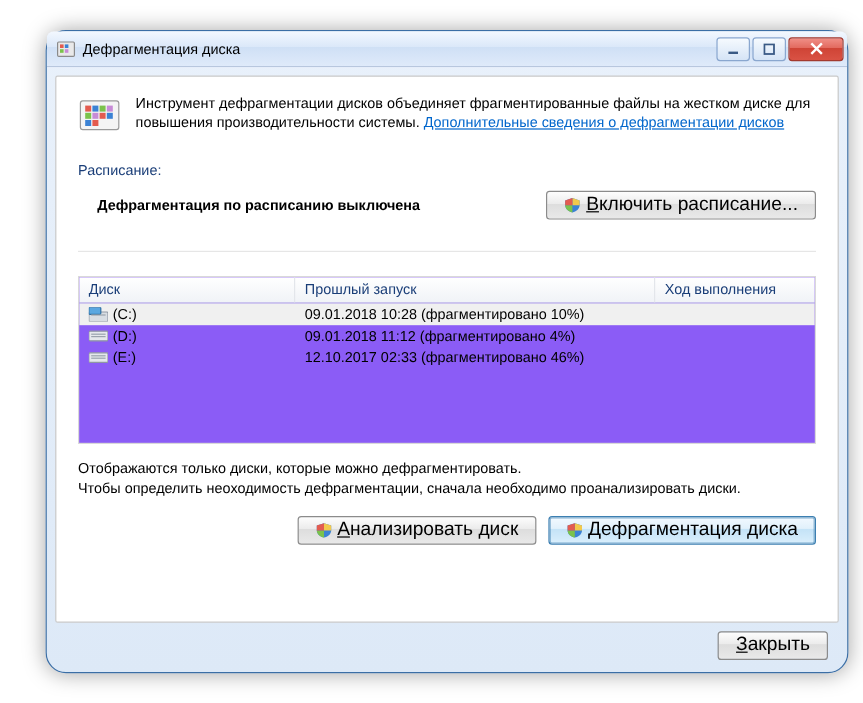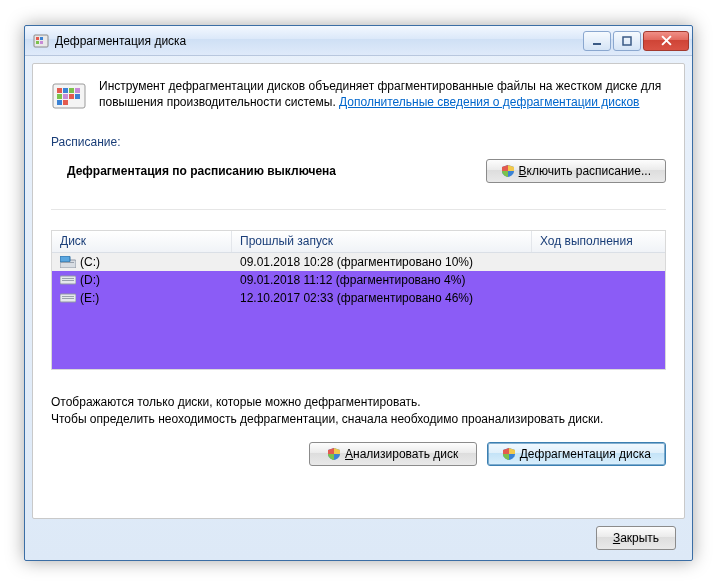--- a/index.html
+++ b/index.html
@@ -7,26 +7,26 @@
     margin: 0;
     font-family: "Segoe UI", Tahoma, sans-serif;
     font-size: 12px;
     background: #fff;
     width: 719px;
     height: 586px;
     overflow: hidden;
   }
   .window {
     position: absolute;
-    left: 24px;
+    left: 38px;
     top: 25px;
     width: 669px;
     height: 536px;
     border: 1px solid #3b6ea5;
-    border-radius: 2px;
+    border-radius: 17px;
     background: linear-gradient(to bottom, #e9f1fb 0%, #dde9f7 100%);
     box-shadow: 0 0 18px rgba(0,0,0,0.35);
     display: flex;
     flex-direction: column;
   }
   .titlebar {
     height: 30px;
     display: flex;
     align-items: center;
     padding: 0 3px 0 8px;
@@ -86,21 +86,21 @@
     min-width: 150px;
     padding: 0 14px;
     border: 1px solid #8b8b8b;
     border-radius: 3px;
     background: linear-gradient(to bottom, #fdfdfd 0%, #ebebeb 45%, #dddddd 46%, #e9e9e9 100%);
     display: inline-flex;
     align-items: center;
     justify-content: center;
     gap: 4px;
     font-family: inherit;
-    font-size: 12px;
+    font-size: 16px;
     cursor: pointer;
     color: #000;
   }
   .btn.focused {
     border-color: #3c7fb1;
     box-shadow: 0 0 0 1px rgba(60,127,177,0.6) inset;
     background: linear-gradient(to bottom, #f2f9ff 0%, #e0f0fb 45%, #c4e3f7 46%, #daeffc 100%);
   }
   .btn .shield { width: 14px; height: 14px; }
   .divider {
@@ -134,21 +134,21 @@
   .tr {
     display: flex;
     height: 18px;
     align-items: center;
     padding: 0;
   }
   .tr.sel { background: #f0f0f0; }
   .td { padding: 0 8px; overflow: hidden; white-space: nowrap; }
   .disk-cell { display: flex; align-items: center; gap: 4px; }
   .disk-icon { width: 16px; height: 12px; }
-  .help-text { margin-top: 24px; line-height: 1.4; }
+  .help-text { margin-top: 12px; line-height: 1.4; }
   .action-row {
     display: flex;
     justify-content: flex-end;
     gap: 10px;
     margin-top: 14px;
   }
   .action-row .btn { min-width: 168px; }
   .footer {
     display: flex;
     justify-content: flex-end;

